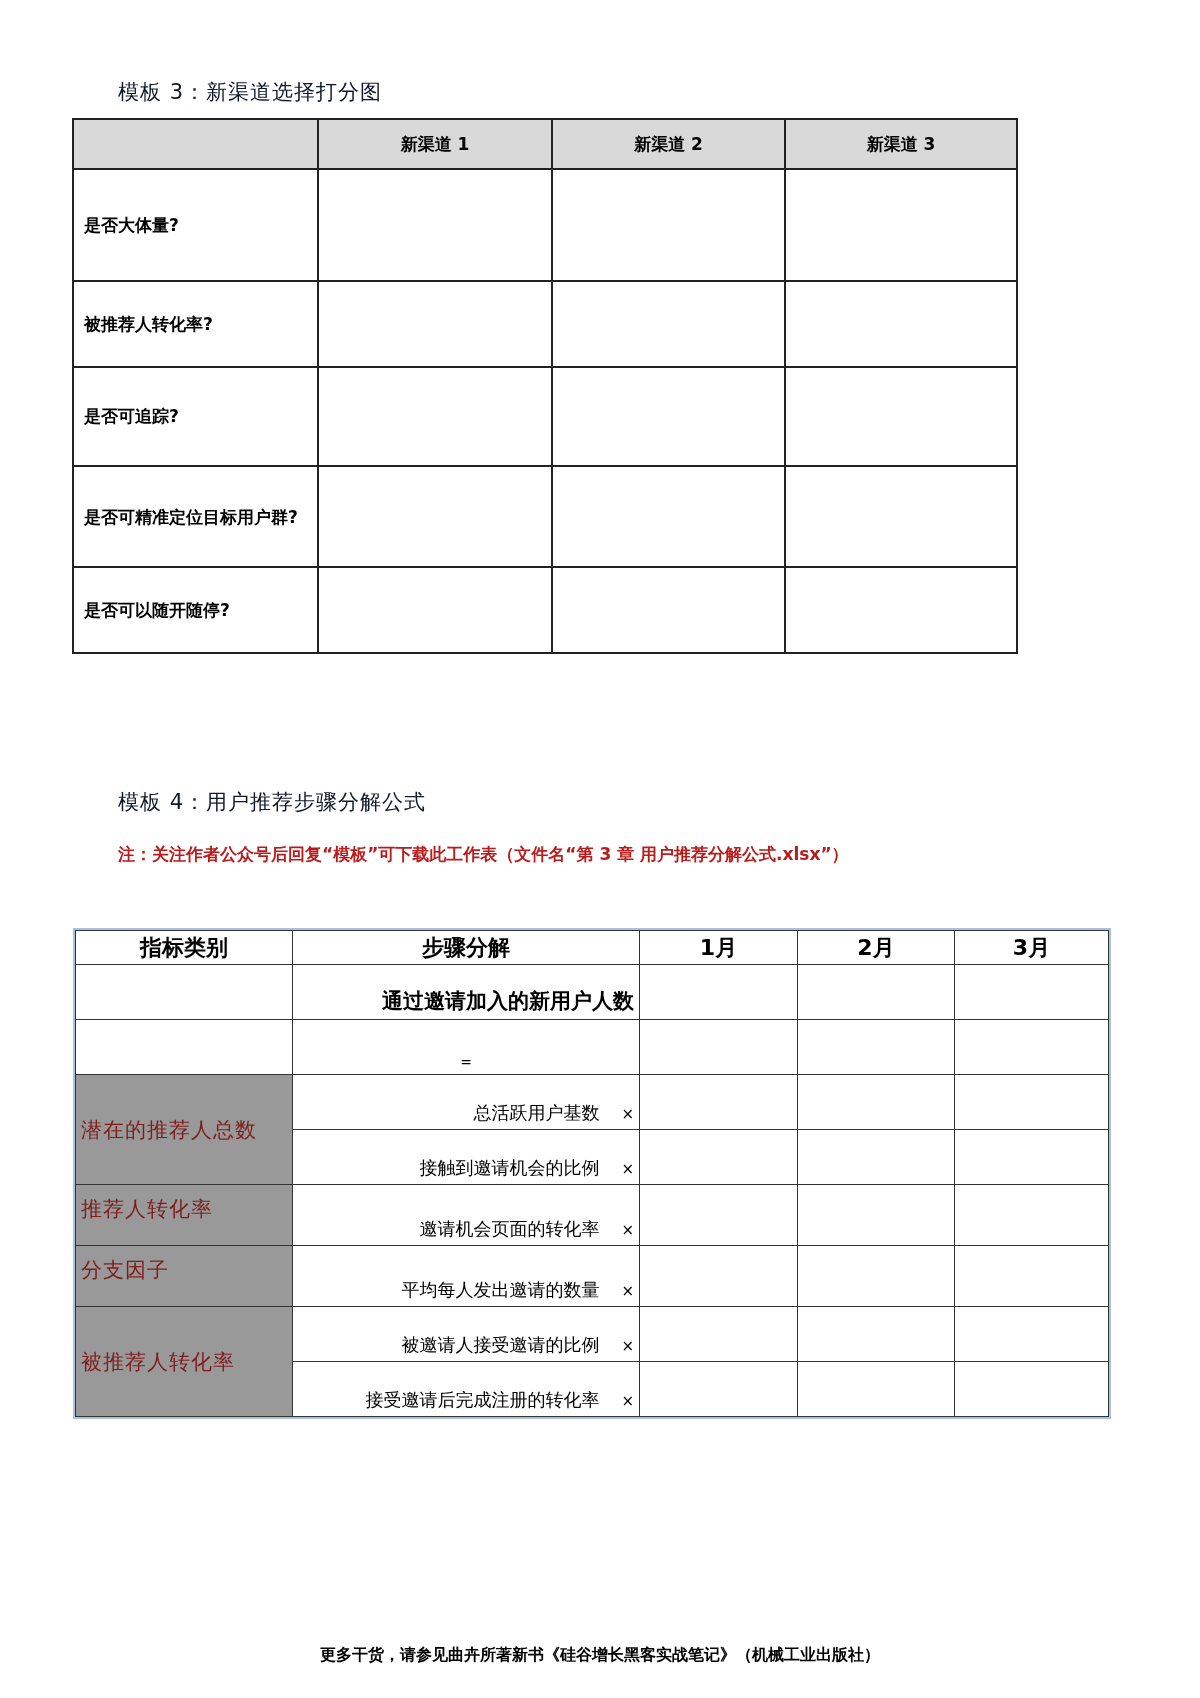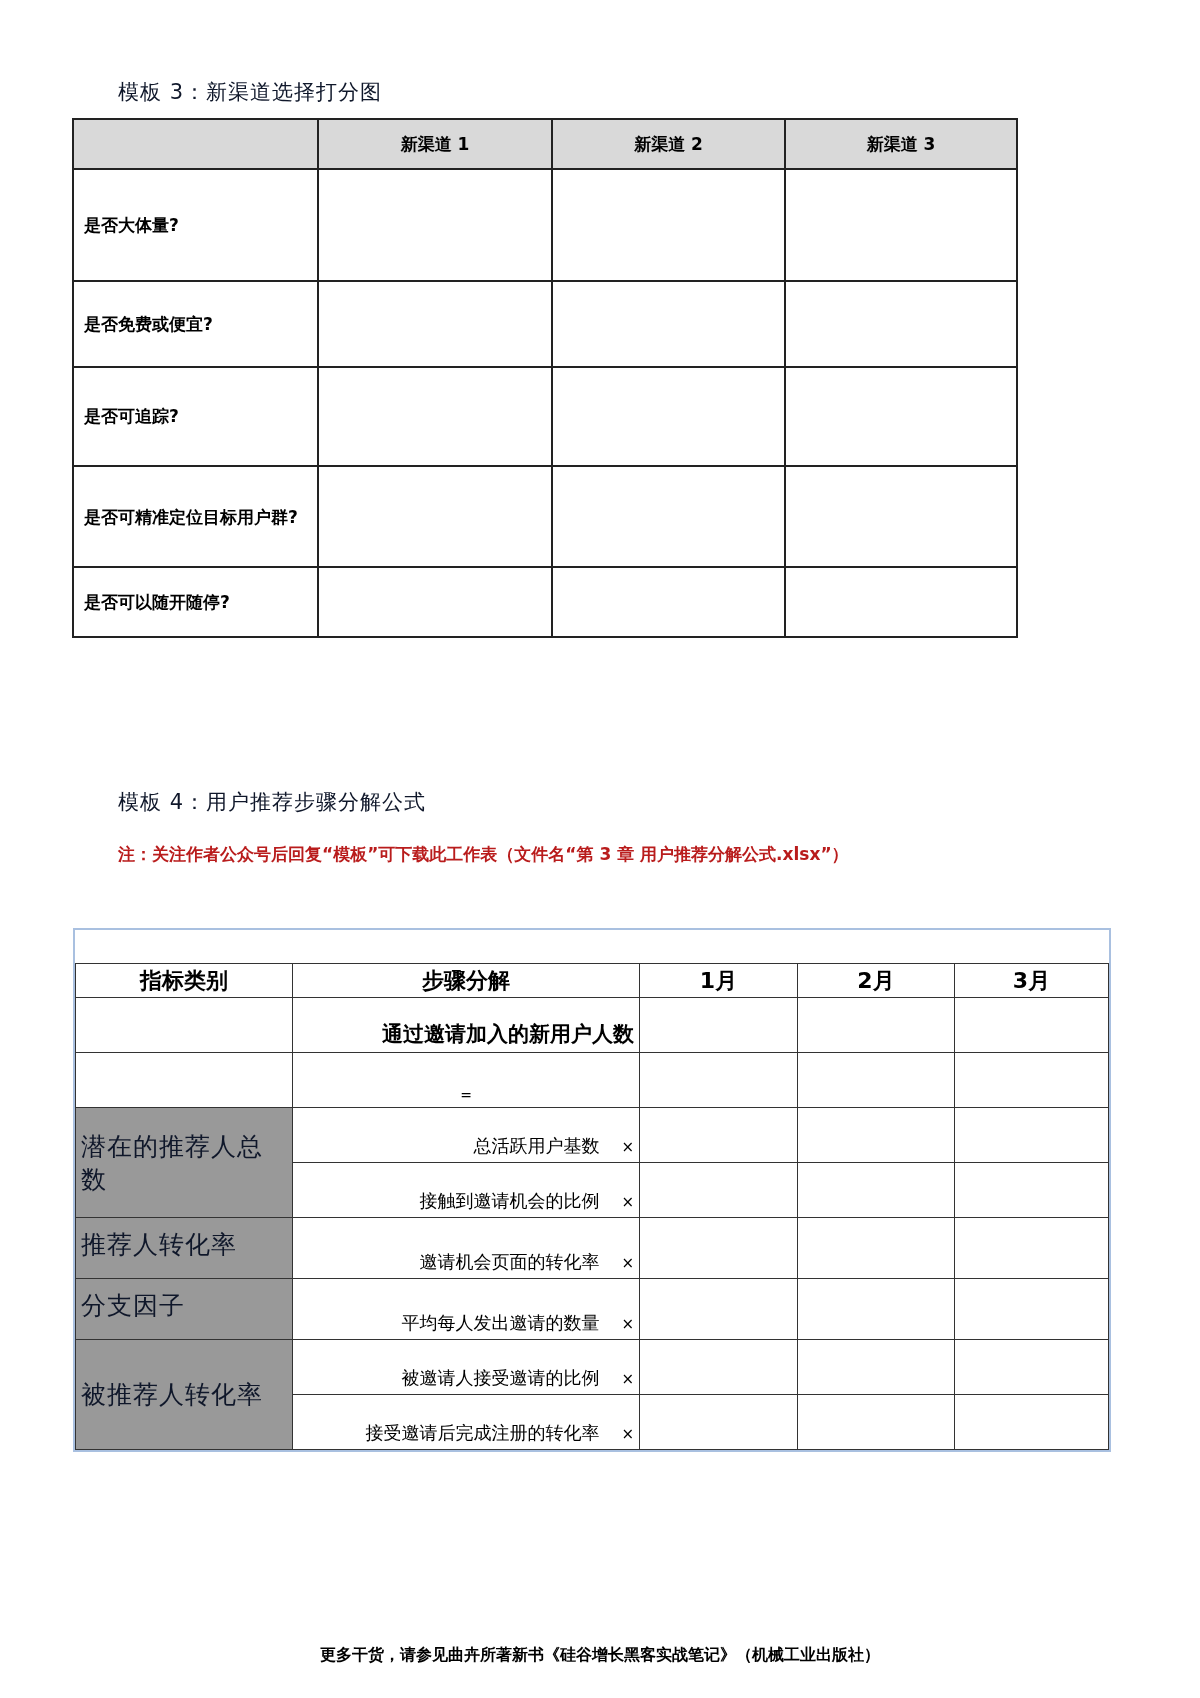--- a/index.html
+++ b/index.html
@@ -13,25 +13,25 @@
   
   .t1 { position:absolute; left:72px; top:118px; border-collapse:collapse; table-layout:fixed; }
   .t1 td, .t1 th { border:2px solid #222; padding:0 10px; font-size:17px; font-weight:bold; }
   .t1 th { background:#d9d9d9; height:48px; text-align:center; }
   .t1 td.label { text-align:left; }
   .t1 tr.gray td { background:#d9d9d9; }
   .t1 td.multi { line-height:46px; }
 
   
   .t2wrap { position:absolute; left:73px; top:928px; border:2px solid #a9c0e0; padding:0; }
-  .t2 { border-collapse:collapse; table-layout:fixed;margin-top:33px; }
+  .t2 { border-collapse:collapse; table-layout:fixed; }
   .t2 td, .t2 th { border:1.5px solid #333; padding:0 5px; font-size:18px; }
   .t2 th { height:33px; font-size:22px; font-weight:bold; text-align:center; background:#fff; }
   .t2 td { height:50px; vertical-align:bottom; padding-bottom:4px; }
-  .t2 td.cat { background:#999999; color:#0f172a; font-size:25px; vertical-align:middle; padding-bottom:0; letter-spacing:1px; }
+  .t2 td.cat { background:#999999; color:#7f1d1d; font-size:21px; vertical-align:middle; padding-bottom:0; letter-spacing:1px; }
   .t2 td.blankcat { background:#fff; }
   .t2 td.step { text-align:right; white-space:nowrap; }
   .t2 td.step.bold { font-weight:bold; font-size:21px; }
   .t2 td.step.center { text-align:center; font-size:14px; }
   .t2 .op { display:inline-block; margin-left:22px; font-size:15px; }
 
   .footer { position:absolute; left:0; width:1200px; top:1645px; text-align:center; font-size:16px; font-weight:bold; }
 </style>
 </head>
 <body>
@@ -52,38 +52,38 @@
     <th>新渠道 2</th>
     <th>新渠道 3</th>
   </tr>
   <tr style="height:112px">
     <td class="label">是否大体量?</td>
     <td></td>
     <td></td>
     <td></td>
   </tr>
   <tr style="height:86px">
-    <td class="label">是否免费或便宜?</td>
+    <td class="label">被推荐人转化率?</td>
     <td></td>
     <td></td>
     <td></td>
   </tr>
   <tr style="height:99px">
     <td class="label">是否可追踪?</td>
     <td></td>
     <td></td>
     <td></td>
   </tr>
   <tr style="height:101px">
     <td class="label multi">是否可精准定位目标用户群?</td>
     <td></td>
     <td></td>
     <td></td>
   </tr>
-  <tr style="height:70px">
+  <tr style="height:86px">
     <td class="label">是否可以随开随停?</td>
     <td></td>
     <td></td>
     <td></td>
   </tr>
 </tbody>
   </table>
 
 <div class="caption" id="cap4">模板 4：用户推荐步骤分解公式</div>
 <div class="note">注：关注作者公众号后回复“模板”可下载此工作表（文件名“第 3 章  用户推荐分解公式.xlsx”）</div>

